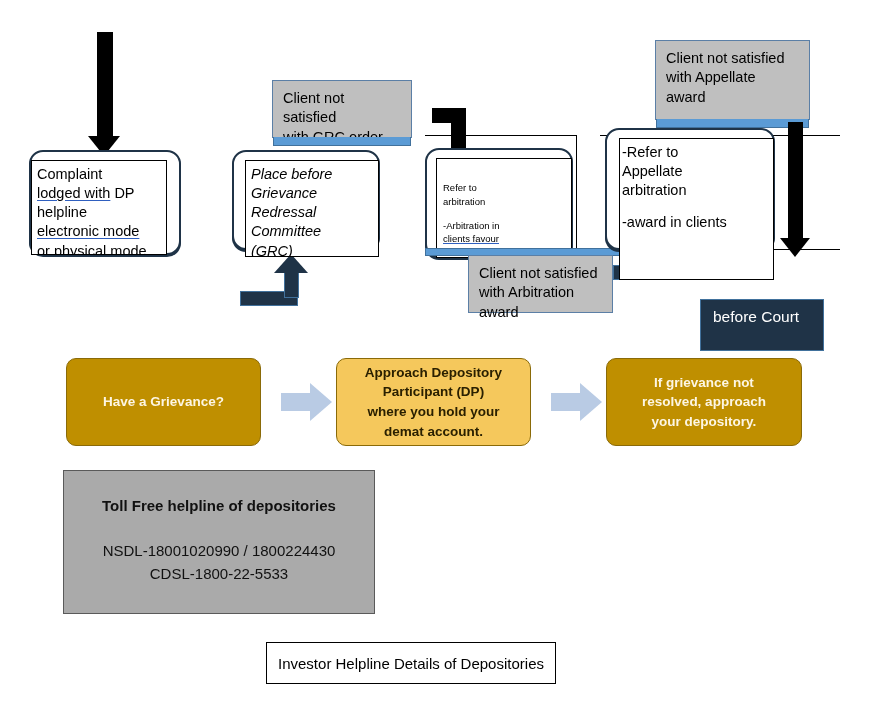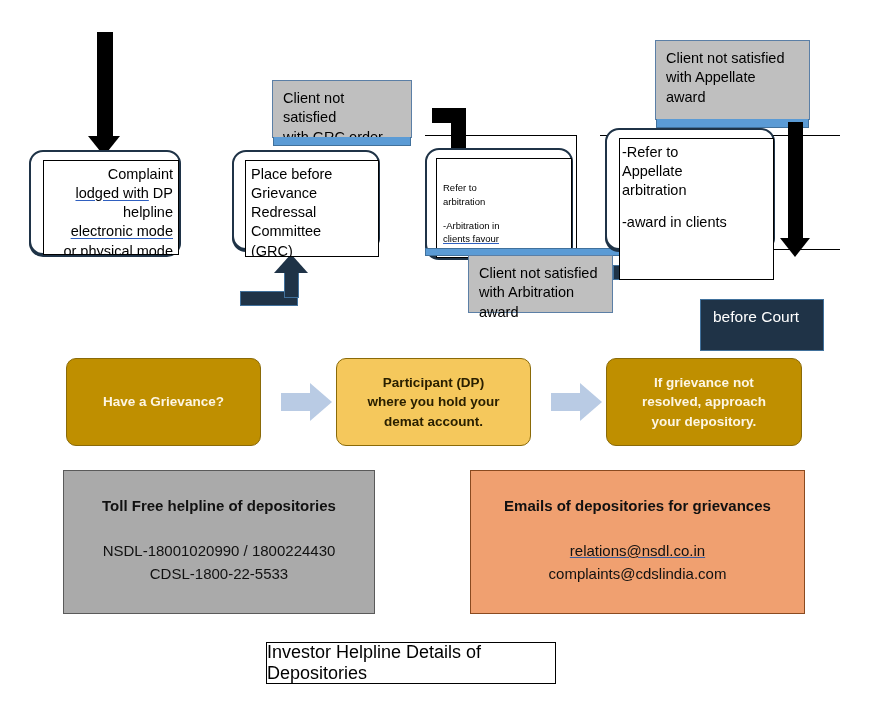--- a/index.html
+++ b/index.html
@@ -89,21 +89,21 @@
   .panel.peach{background:#f0a070;border:1px solid #8a4a20;}
   .panel .mail-link{
     text-decoration:underline;text-decoration-color:#3b5fa0;
     color:#111;
   }
 
   
   .titlebox{
     background:#fff;border:1px solid #000;
     display:flex;align-items:center;justify-content:center;
-    font-size:18px;color:#000;box-sizing:border-box;
+    font-size:15px;color:#000;box-sizing:border-box;
   }
 
   
   .hline{background:#000;height:1px;}
   .vline{background:#000;width:1px;}
 
   
   .arrow-down-black .shaft{position:absolute;background:#000;}
   .arrow-down-black .head{
     position:absolute;width:0;height:0;
@@ -161,21 +161,21 @@
   <div class="abs hline" style="left:600px;top:125px;width:240px;"></div>
   <div class="abs vline" style="left:766px;top:125px;height:115px;"></div>
   <div class="abs hline" style="left:600px;top:239px;width:240px;"></div>
 
   <div class="abs arrow-down-black" style="left:88px;top:22px;width:34px;height:124px;">
     <div class="shaft" style="left:9px;top:0;width:16px;height:106px;"></div>
     <div class="head" style="left:0;top:104px;"></div>
   </div>
 
   <div class="abs proc" style="left:29px;top:140px;width:152px;height:105px;">
-    <div class="inner" style="left:12px;top:8px;width:136px;height:95px;padding:4px 5px;text-align:right;">
+    <div class="inner" style="left:0;top:8px;width:136px;height:95px;padding:4px 5px;">
       <div class="proc-text">
         <div>Complaint</div>
         <div><span class="ul-blue">lodged with</span><span> DP</span></div>
         <div>helpline</div>
         <div><span class="ul-blue">electronic  mode</span></div>
         <div>or physical mode</div>
       </div>
     </div>
   </div>
 
@@ -185,21 +185,21 @@
     <div class="seg-v" style="left:44px;top:12px;width:15px;height:26px;"></div>
     <div class="head" style="left:34px;top:-6px;"></div>
   </div>
 
   <div class="abs callout" style="left:272px;top:70px;width:140px;height:58px;">
     <div>Client not satisfied</div>
     <div>with GRC order</div>
     <div class="callout-bluefoot"></div>
   </div>
 
-  <div class="abs proc" style="left:232px;top:140px;width:148px;height:100px;">
+  <div class="abs proc" style="left:232px;top:140px;width:148px;height:100px;font-style:italic;">
     <div class="inner" style="left:11px;top:8px;width:134px;height:97px;padding:4px 5px;">
       <div class="proc-text">
         <div>Place before</div>
         <div>Grievance</div>
         <div>Redressal</div>
         <div>Committee</div>
         <div>(GRC)</div>
       </div>
     </div>
   </div>
@@ -270,20 +270,21 @@
     </div>
   </div>
 
   <div class="abs chev" style="left:281px;top:373px;width:52px;height:38px;">
     <div class="body" style="left:0;top:10px;width:30px;height:18px;"></div>
     <div class="tip" style="left:29px;top:0;"></div>
   </div>
 
   <div class="abs gold light" style="left:336px;top:348px;width:195px;height:88px;">
     <div>
+      <div>Approach Depository</div>
       <div>Participant (DP)</div>
       <div>where you hold your</div>
       <div>demat account.</div>
     </div>
   </div>
 
   <div class="abs chev" style="left:551px;top:373px;width:52px;height:38px;">
     <div class="body" style="left:0;top:10px;width:30px;height:18px;"></div>
     <div class="tip" style="left:29px;top:0;"></div>
   </div>
@@ -295,23 +296,18 @@
       <div>your depository.</div>
     </div>
   </div>
 
   <div class="abs panel grey" style="left:63px;top:460px;width:312px;height:144px;">
     <div class="hd">Toll Free helpline of depositories</div>
     <div class="ln first">NSDL-18001020990 / 1800224430</div>
     <div class="ln">CDSL-1800-22-5533</div>
   </div>
 
-  <div class="abs panel peach" style="left:470px;top:460px;width:335px;height:144px;">
-    <div class="hd">Emails of depositories  for grievances</div>
-    <div class="ln first"><span class="mail-link">relations@nsdl.co.in</span></div>
-    <div class="ln">complaints@cdslindia.com</div>
-  </div>
 
   <div class="abs titlebox" style="left:266px;top:632px;width:290px;height:42px;">
     <span>Investor Helpline Details of Depositories</span>
   </div>
 
 </div>
 
 </body></html>

